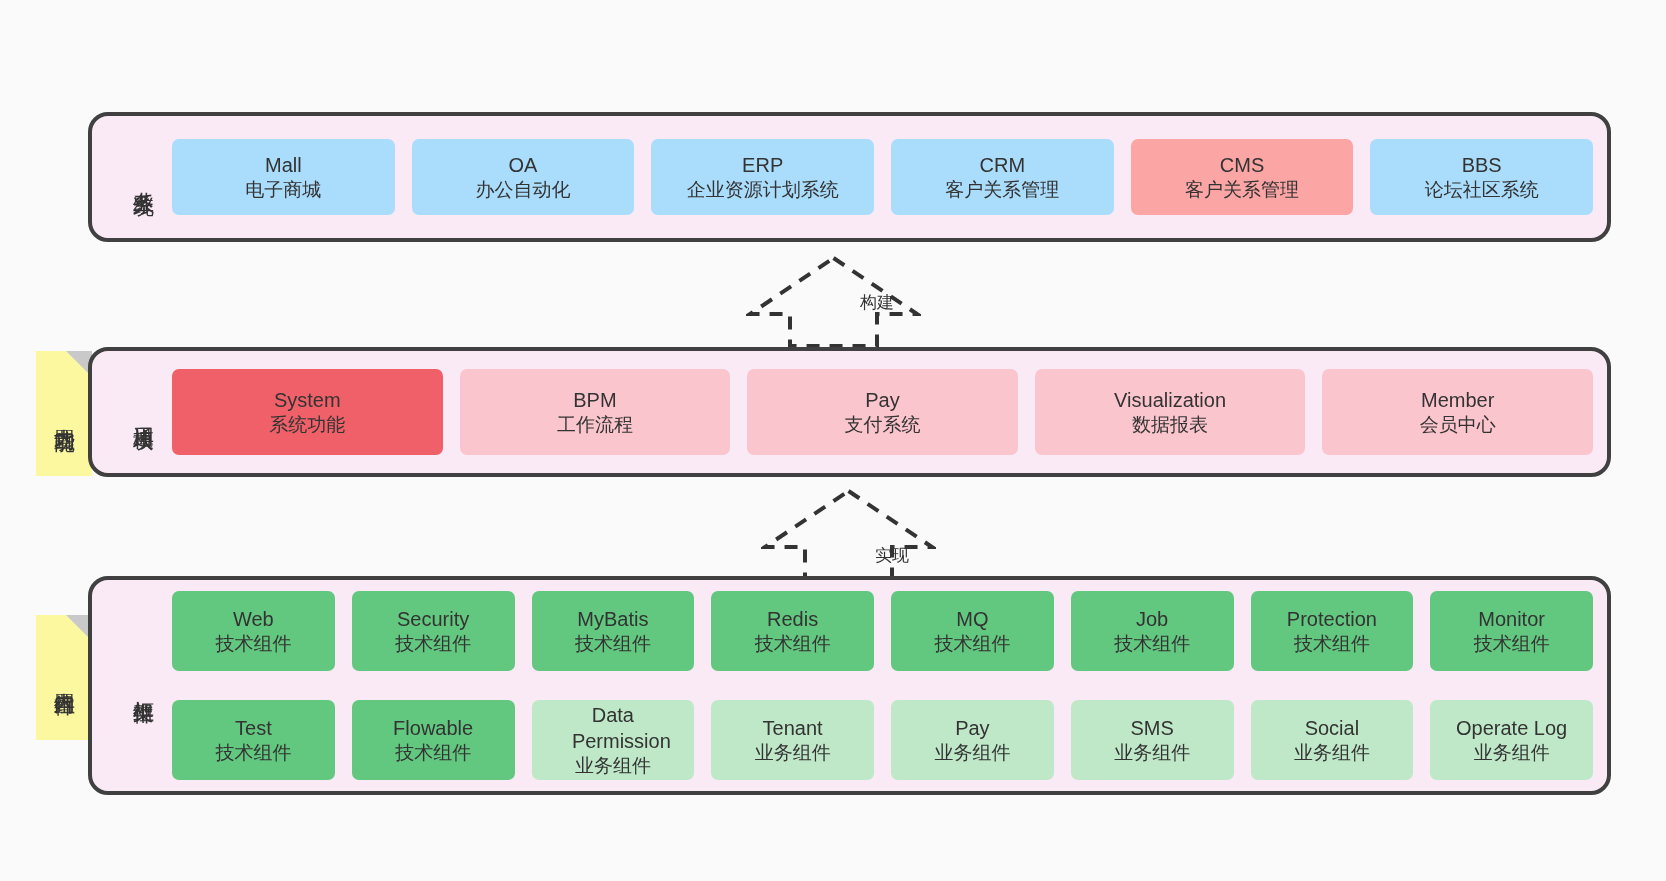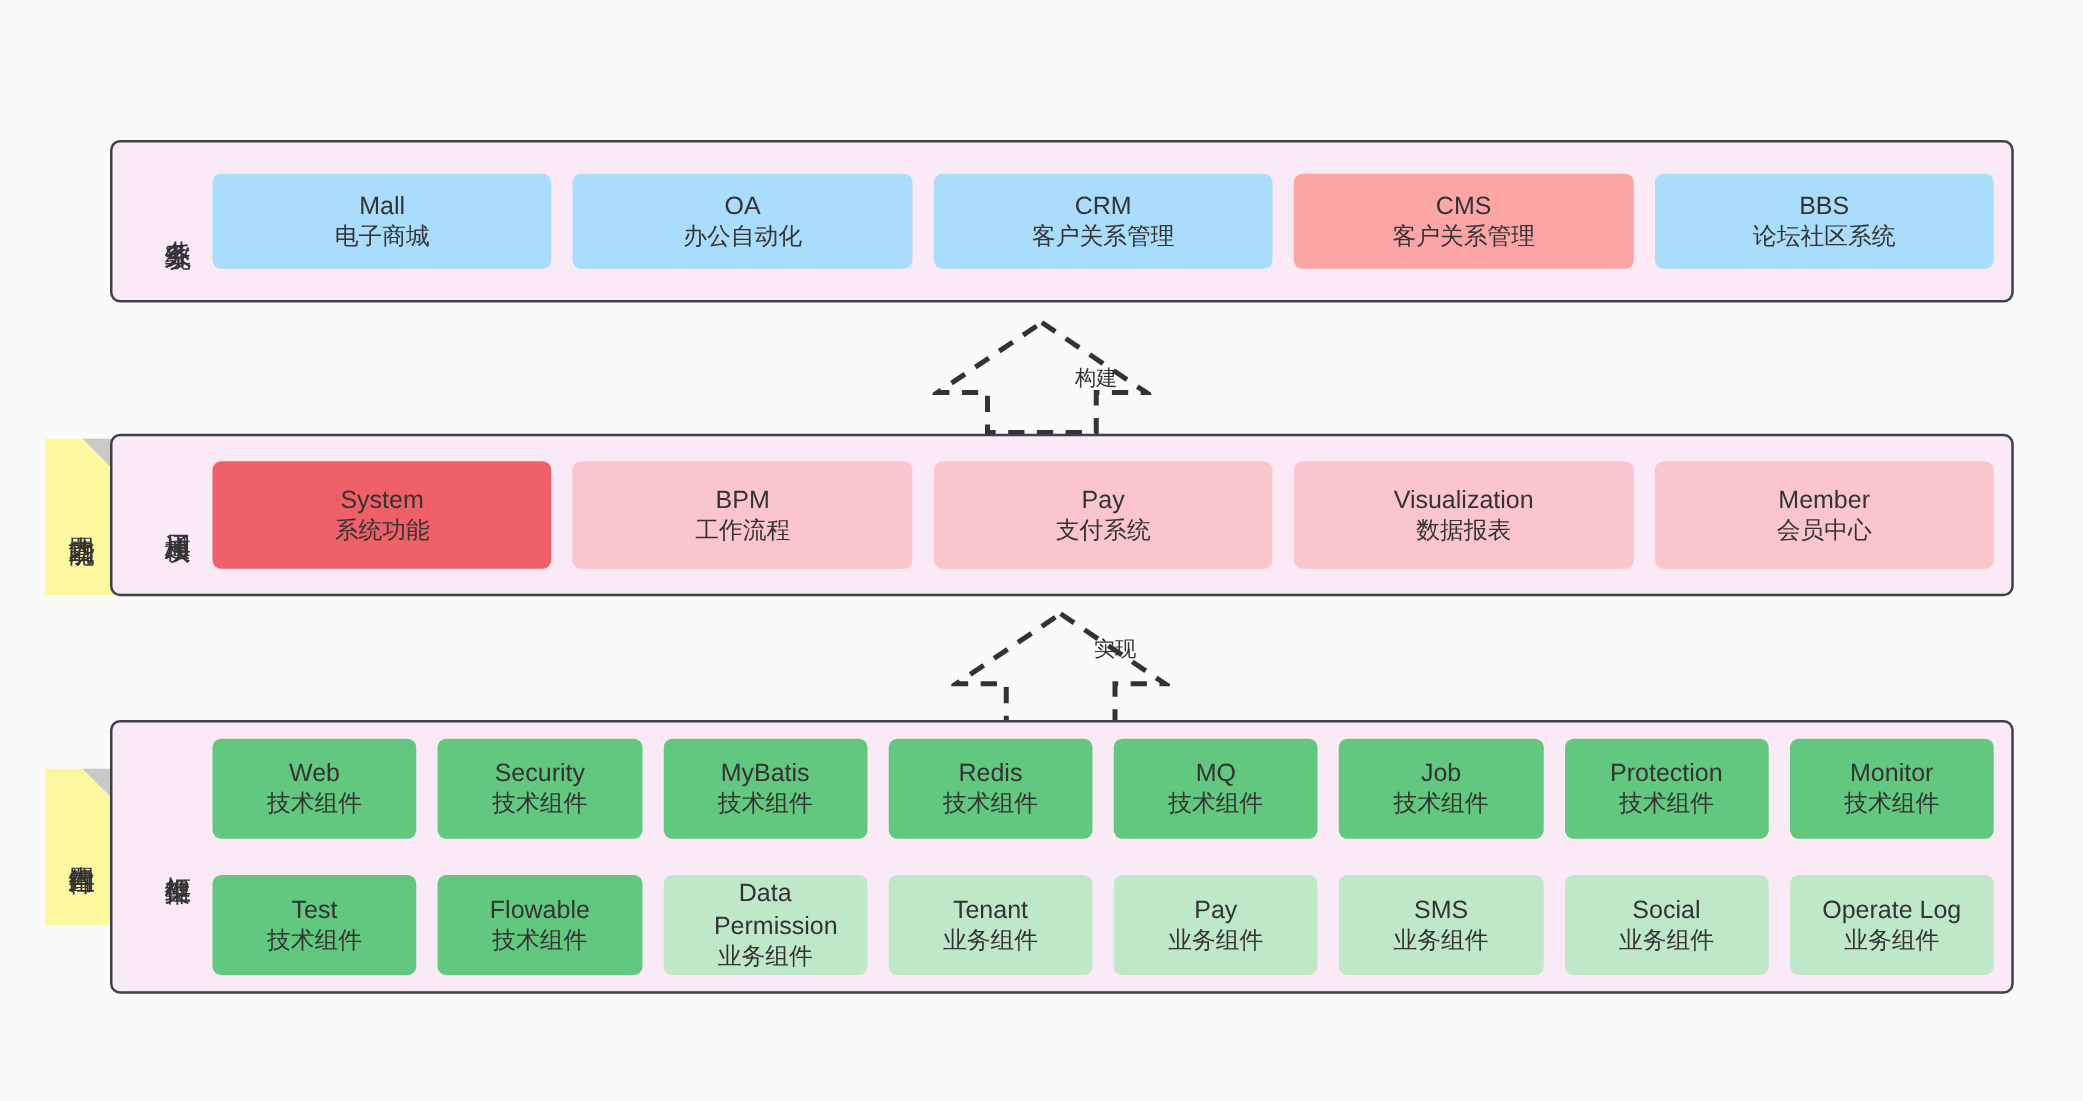--- a/index.html
+++ b/index.html
@@ -11,22 +11,22 @@
     color:#333333;
     overflow:hidden;
     position:relative;
   }
   .canvas{position:relative;width:1666px;height:881px;}
 
   
   .band{
     position:absolute;
     background:#faeaf5;
-    border:2px solid #404040;
-    border-radius:8px;
+    border:4px solid #404040;
+    border-radius:20px;
     box-sizing:border-box;
     display:flex;
     align-items:stretch;
     padding-left:28px;
   }
   .band-title{
     flex:0 0 auto;
     width:46px;
     display:flex;
     align-items:center;
@@ -109,38 +109,42 @@
     position:absolute;
     font-size:17px;
     color:#333333;
     background:transparent;
     white-space:nowrap;
     margin-left:42px;
   }
   #arrow-build{left:745.5px;top:254px;width:175px;height:94px;}
   #label-build{left:818px;top:291px;}
   #arrow-impl{left:760.5px;top:487px;width:175px;height:94px;}
-  #label-impl{left:833px;top:508px;}
+  #label-impl{left:833px;top:544px;}
 </style>
 </head>
 <body>
 
 <div class="canvas">
 
   <div class="band" id="band-business">
     <div class="band-title">业务系统</div>
     <div class="band-body">
       <div class="row">
         <div class="cell" style="background:#aadcfb">
           <span class="en">Mall</span>
           <span class="cn">电子商城</span>
         </div>
         <div class="cell" style="background:#aadcfb">
           <span class="en">OA</span>
           <span class="cn">办公自动化</span>
+        </div>
+        <div class="cell" style="background:#aadcfb">
+          <span class="en">ERP</span>
+          <span class="cn">企业资源计划系统</span>
         </div>
         <div class="cell" style="background:#aadcfb">
           <span class="en">CRM</span>
           <span class="cn">客户关系管理</span>
         </div>
         <div class="cell" style="background:#fca5a5">
           <span class="en">CMS</span>
           <span class="cn">客户关系管理</span>
         </div>
         <div class="cell" style="background:#aadcfb">

